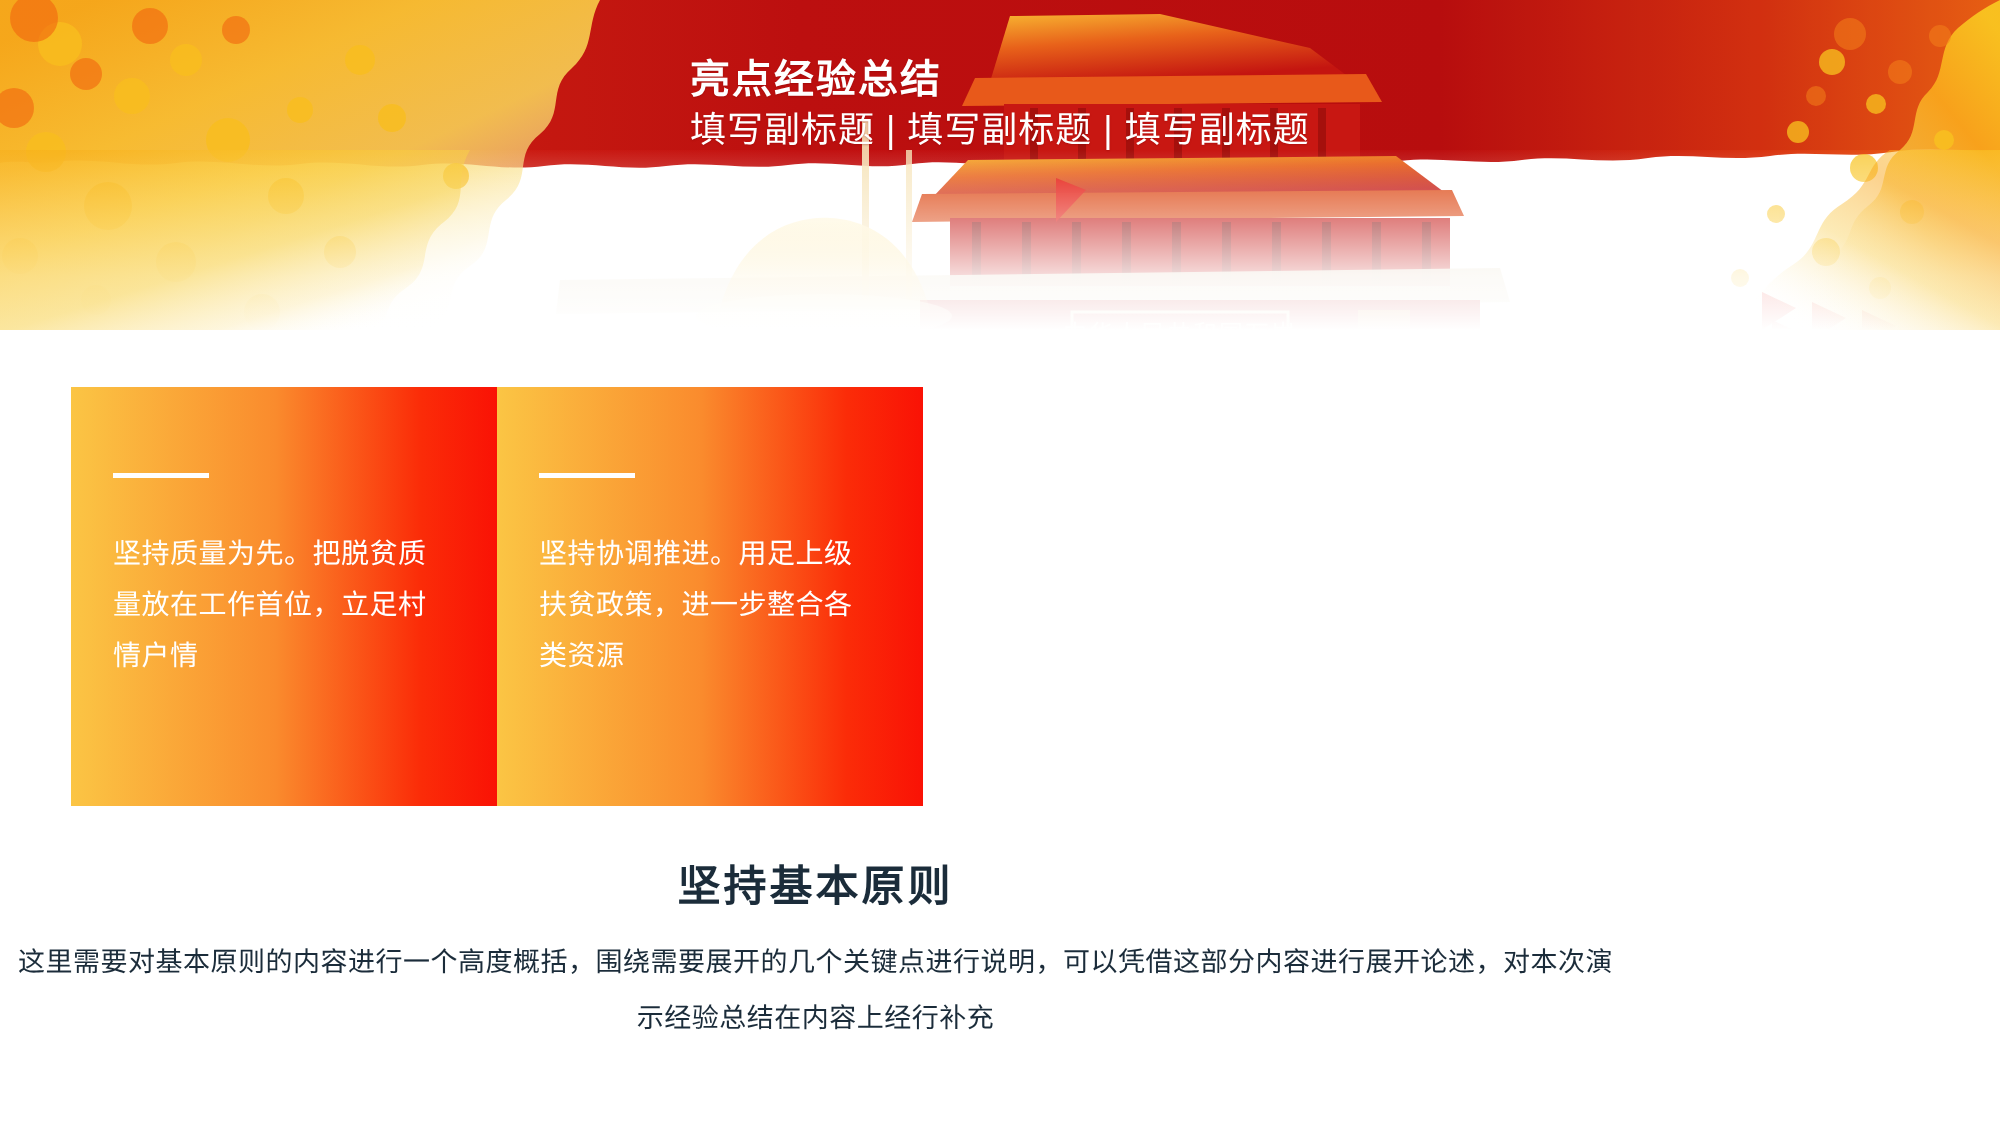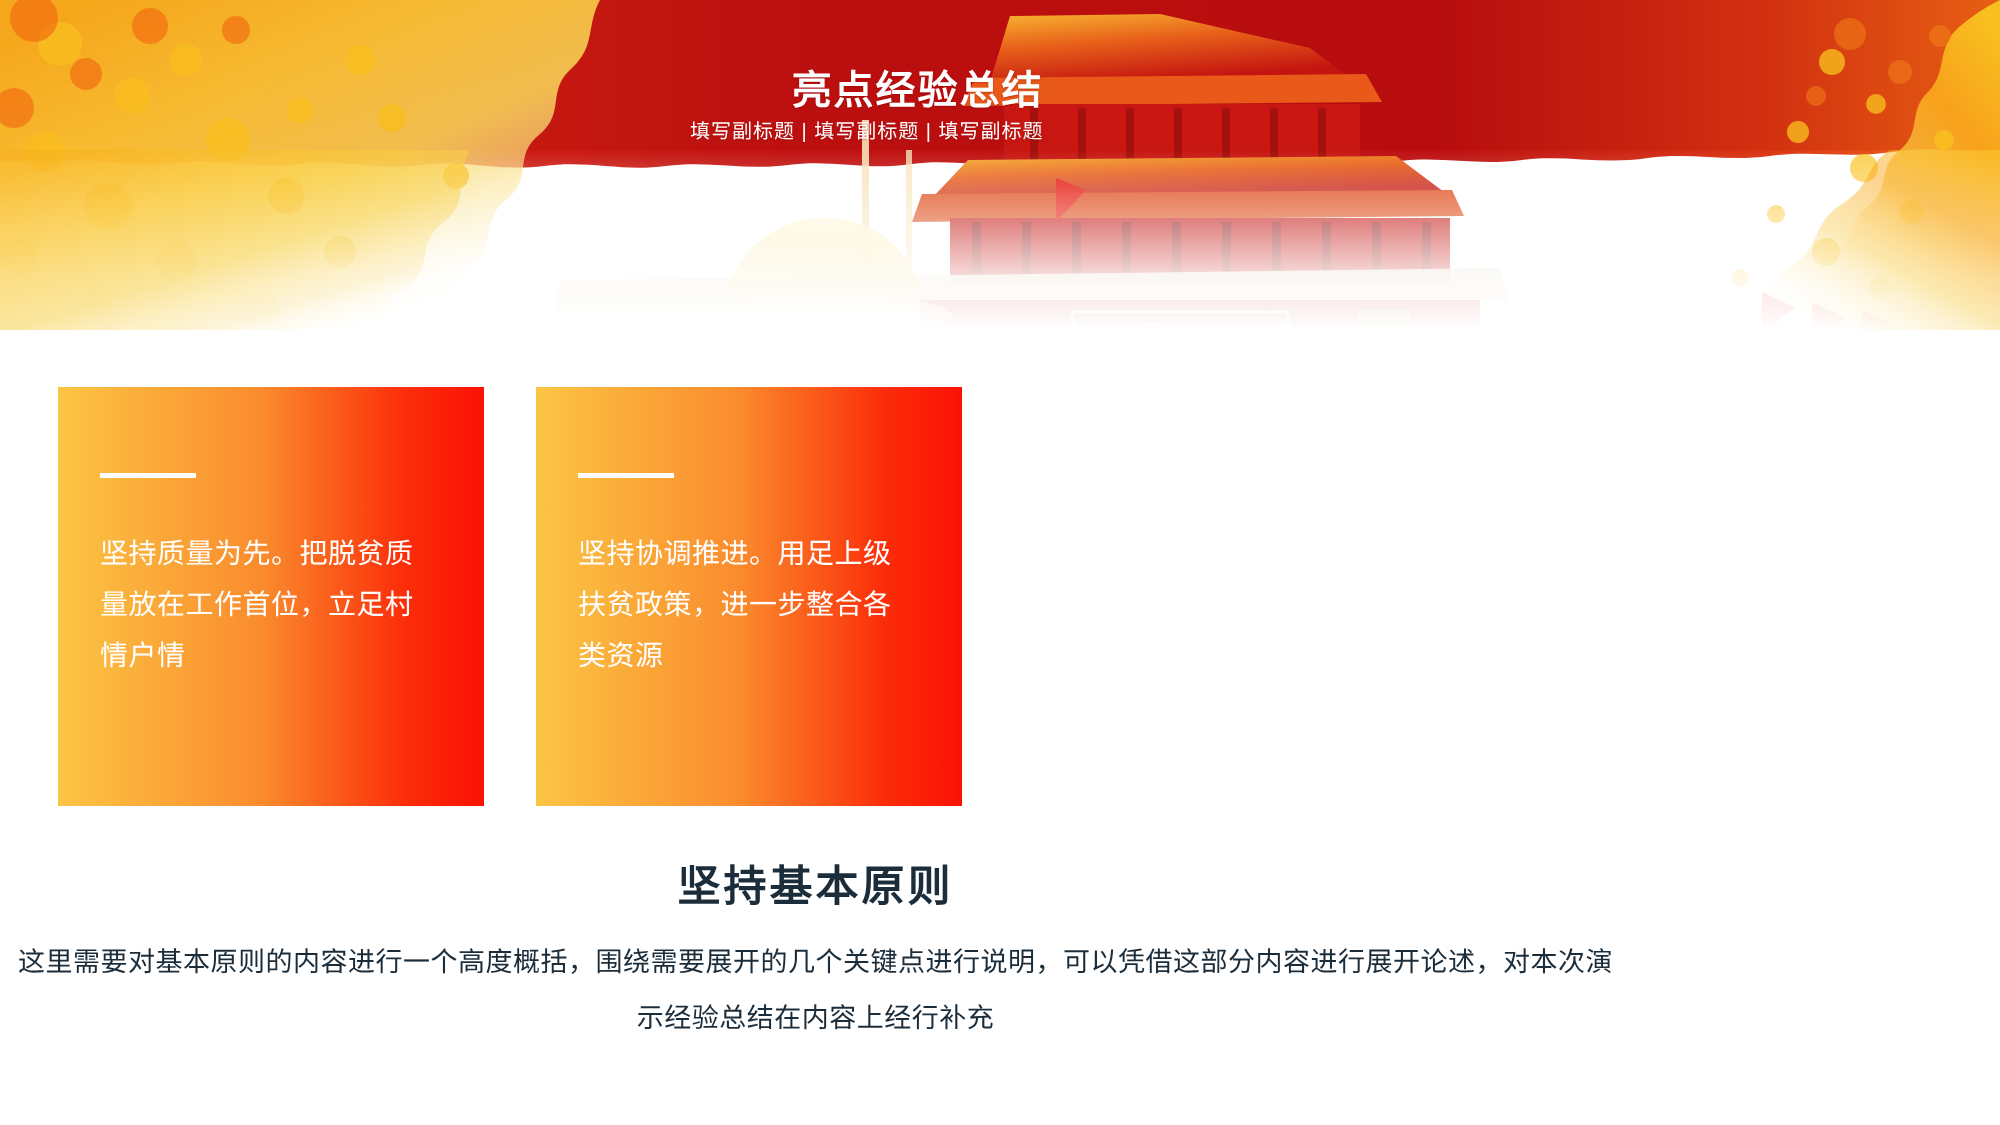--- a/index.html
+++ b/index.html
@@ -41,54 +41,52 @@
     top: 0;
     width: 2000px;
     height: 330px;
     display: block;
   }
 
   
   .title-block {
     position: absolute;
     left: 690px;
-    top: 67px;
+    top: 56px;
     z-index: 20;
-    text-align: right;
   }
   .slide-title {
     margin: 0;
     font-size: 40px;
     font-weight: bold;
     color: #ffffff;
     letter-spacing: 2px;
     line-height: 1.15;
     white-space: nowrap;
     text-shadow: 0 1px 2px rgba(120,0,0,.35);
   }
   .slide-subtitle {
     margin: 6px 0 0 0;
-    font-size: 20px;
+    font-size: 36px;
     font-weight: normal;
     color: #ffffff;
     letter-spacing: 1px;
     line-height: 1.2;
     white-space: nowrap;
     text-shadow: 0 1px 2px rgba(120,0,0,.3);
   }
 
   
   .card-row {
     position: absolute;
-    left: 58px;
+    left: 71px;
     top: 387px;
     width: 1860px;
     height: 419px;
     display: flex;
-    gap: 52px;
   }
   .card {
     position: relative;
     width: 426px;
     height: 419px;
     box-sizing: border-box;
     padding: 0;
     background: linear-gradient(90deg, #fbc544 0%, #fa8b2d 48%, #fb2c08 82%, #fa1205 100%);
     overflow: hidden;
   }

